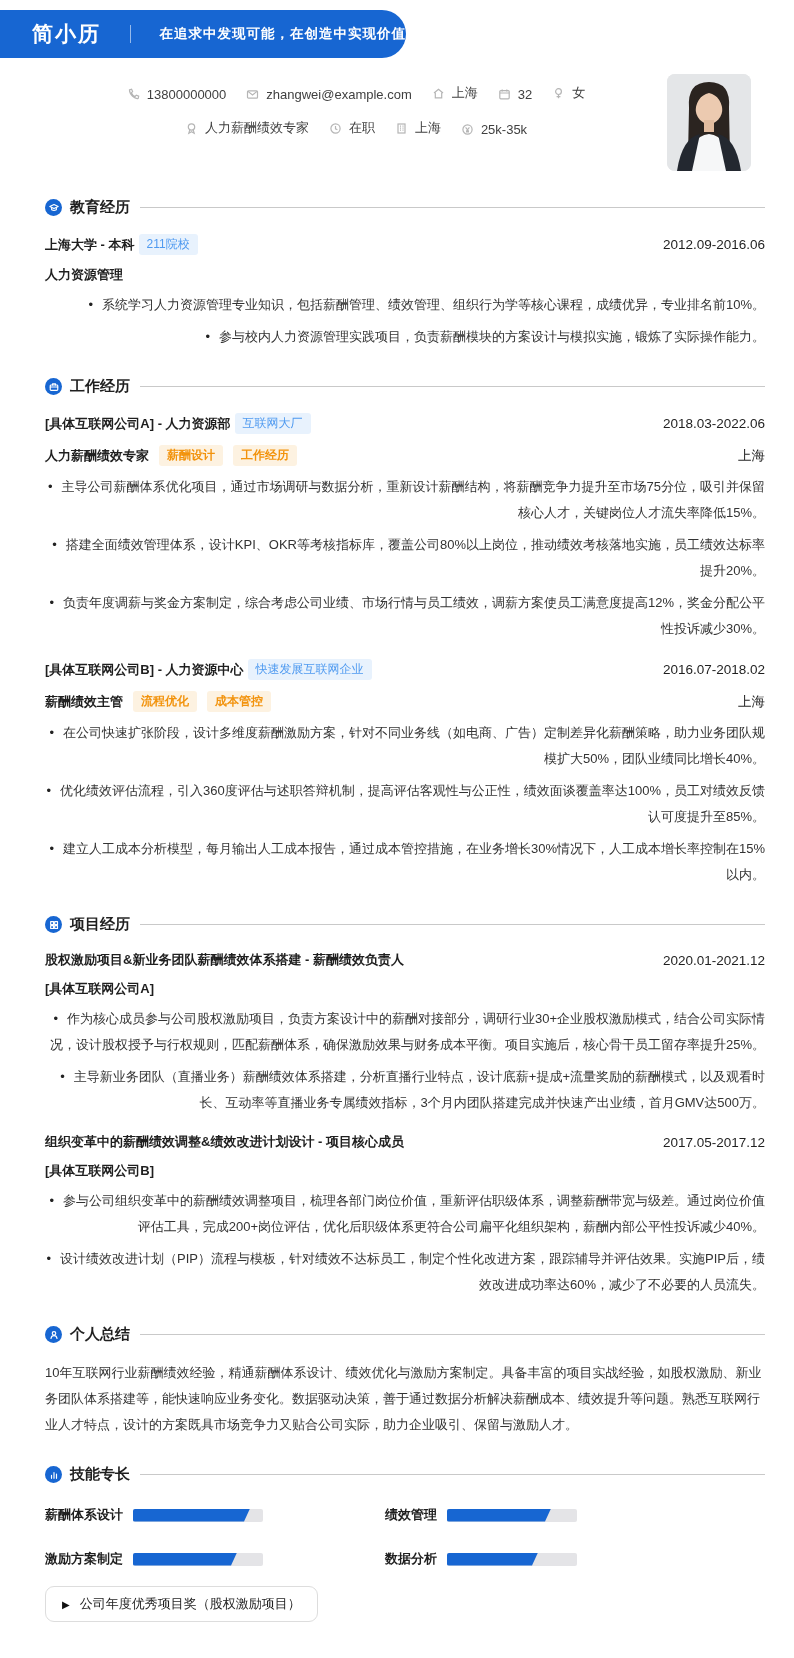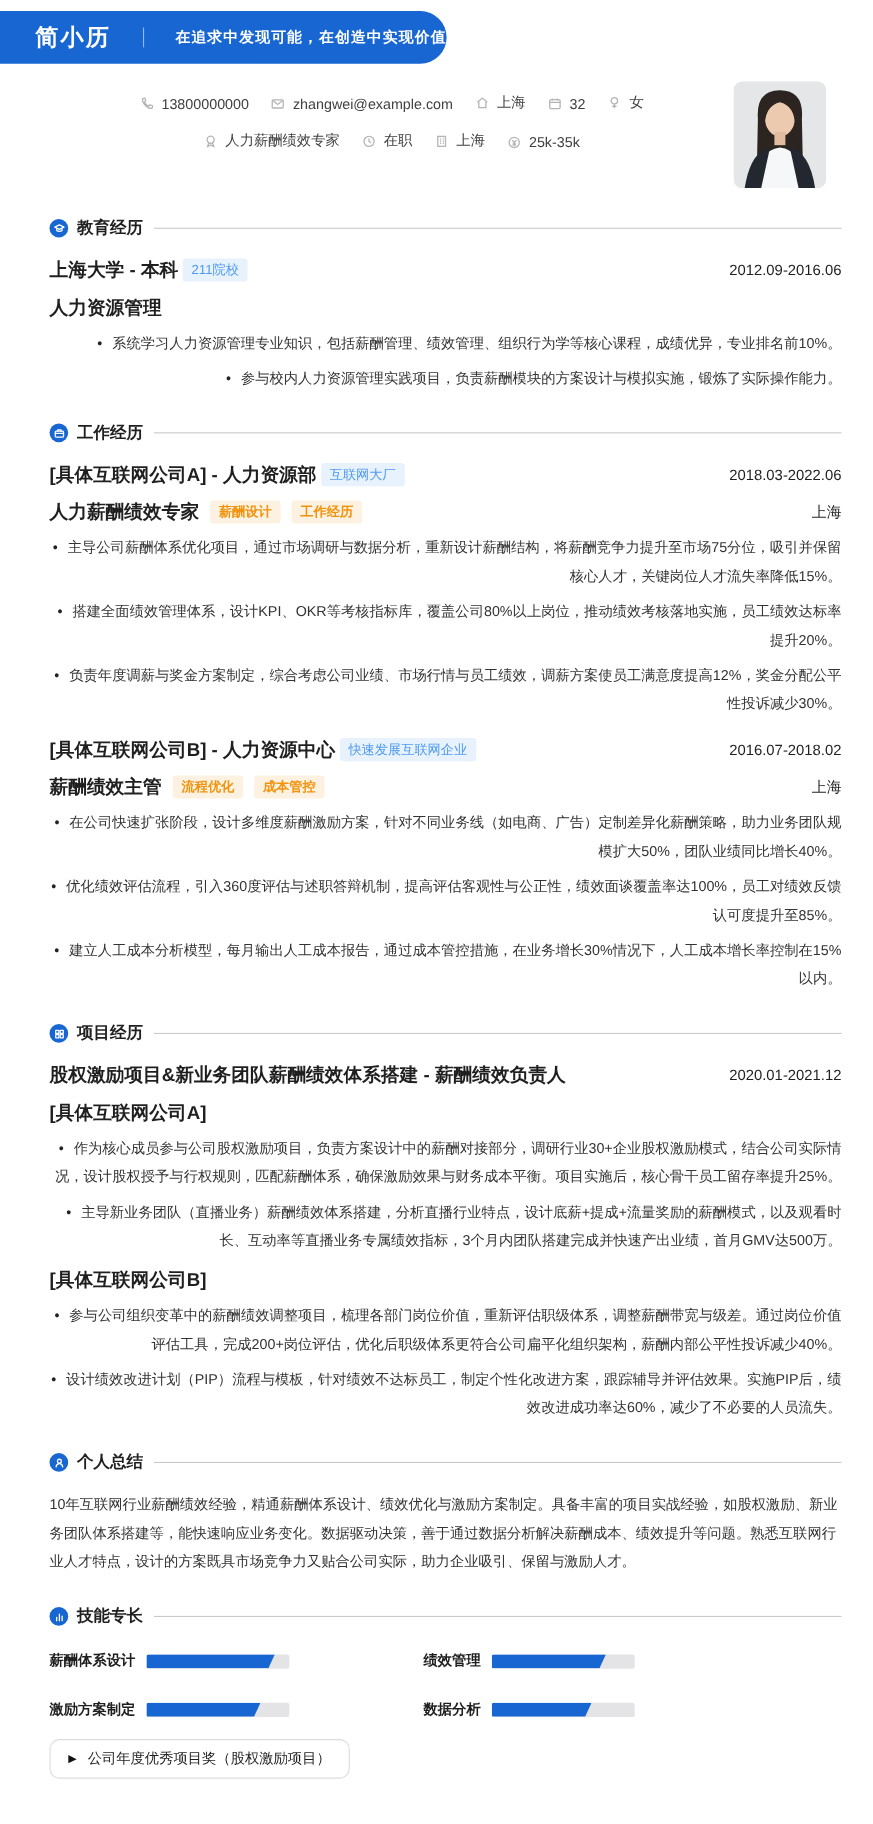--- a/index.html
+++ b/index.html
@@ -25,21 +25,21 @@
   
   .content { margin:0 29px 0 45px; }
   .sec-head { display:flex; align-items:center; margin-top:27px; }
   .sec-icon { width:17px; height:17px; border-radius:50%; background:var(--primary,#1766d2);
               display:flex; align-items:center; justify-content:center; flex:0 0 auto; }
   .sec-icon svg { width:10px; height:10px; stroke:#fff; fill:none; stroke-width:1.4; stroke-linecap:round; stroke-linejoin:round; }
   .sec-title { font-size:15px; font-weight:bold; color:var(--text_dark,#1f1f1f); margin-left:8px; }
   .sec-rule { flex:1; height:1px; background:var(--rule,#c9c9c9); margin-left:10px; }
 
   .entry-head { display:flex; align-items:center; margin-top:17px; }
-  .entry-title { font-size:17px; font-weight:bold; color:var(--text_dark,#1f1f1f);text-align:right; }
+  .entry-title { font-size:13px; font-weight:bold; color:var(--text_dark,#1f1f1f);text-align:right; }
   .badge-blue { margin-left:4px; font-size:12px; color:var(--badge_blue_text,#4f9af0);
                 background:var(--badge_blue_bg,#e8f2fd); padding:2px 8px; border-radius:3px; }
   .badge-orange { margin-left:10px; font-size:12px; font-weight:bold; color:var(--badge_orange_text,#f2930d);
                   background:var(--badge_orange_bg,#fdf2e1); padding:2px 8px; border-radius:3px; }
   .entry-right { margin-left:auto; font-size:13.5px; font-weight:normal; color:var(--text_dark,#1f1f1f); }
   .sub-head { display:flex; align-items:center; margin-top:11px; }
 
   .bullets { margin-top:8px; }
   .bullet { font-size:13px; color:var(--text_body,#333); line-height:26px; margin-bottom:6px;text-align:right; }
   .bullet::before { content:"•"; margin-right:9px; color:#222; }
@@ -244,20 +244,24 @@
       <span class="entry-right">2020.01-2021.12</span>
     </div>
     <div class="sub-head">
       <span class="entry-title">[具体互联网公司A]</span>
     </div>
     <div class="bullets">
       <p class="bullet">作为核心成员参与公司股权激励项目，负责方案设计中的薪酬对接部分，调研行业30+企业股权激励模式，结合公司实际情况，设计股权授予与行权规则，匹配薪酬体系，确保激励效果与财务成本平衡。项目实施后，核心骨干员工留存率提升25%。</p>
       <p class="bullet">主导新业务团队（直播业务）薪酬绩效体系搭建，分析直播行业特点，设计底薪+提成+流量奖励的薪酬模式，以及观看时长、互动率等直播业务专属绩效指标，3个月内团队搭建完成并快速产出业绩，首月GMV达500万。</p>
     </div>
 
+    <div class="entry-head">
+      <span class="entry-title">组织变革中的薪酬绩效调整&amp;绩效改进计划设计 - 项目核心成员</span>
+      <span class="entry-right">2017.05-2017.12</span>
+    </div>
     <div class="sub-head">
       <span class="entry-title">[具体互联网公司B]</span>
     </div>
     <div class="bullets">
       <p class="bullet">参与公司组织变革中的薪酬绩效调整项目，梳理各部门岗位价值，重新评估职级体系，调整薪酬带宽与级差。通过岗位价值评估工具，完成200+岗位评估，优化后职级体系更符合公司扁平化组织架构，薪酬内部公平性投诉减少40%。</p>
       <p class="bullet">设计绩效改进计划（PIP）流程与模板，针对绩效不达标员工，制定个性化改进方案，跟踪辅导并评估效果。实施PIP后，绩效改进成功率达60%，减少了不必要的人员流失。</p>
     </div>
 
     
     <div class="sec-head">

